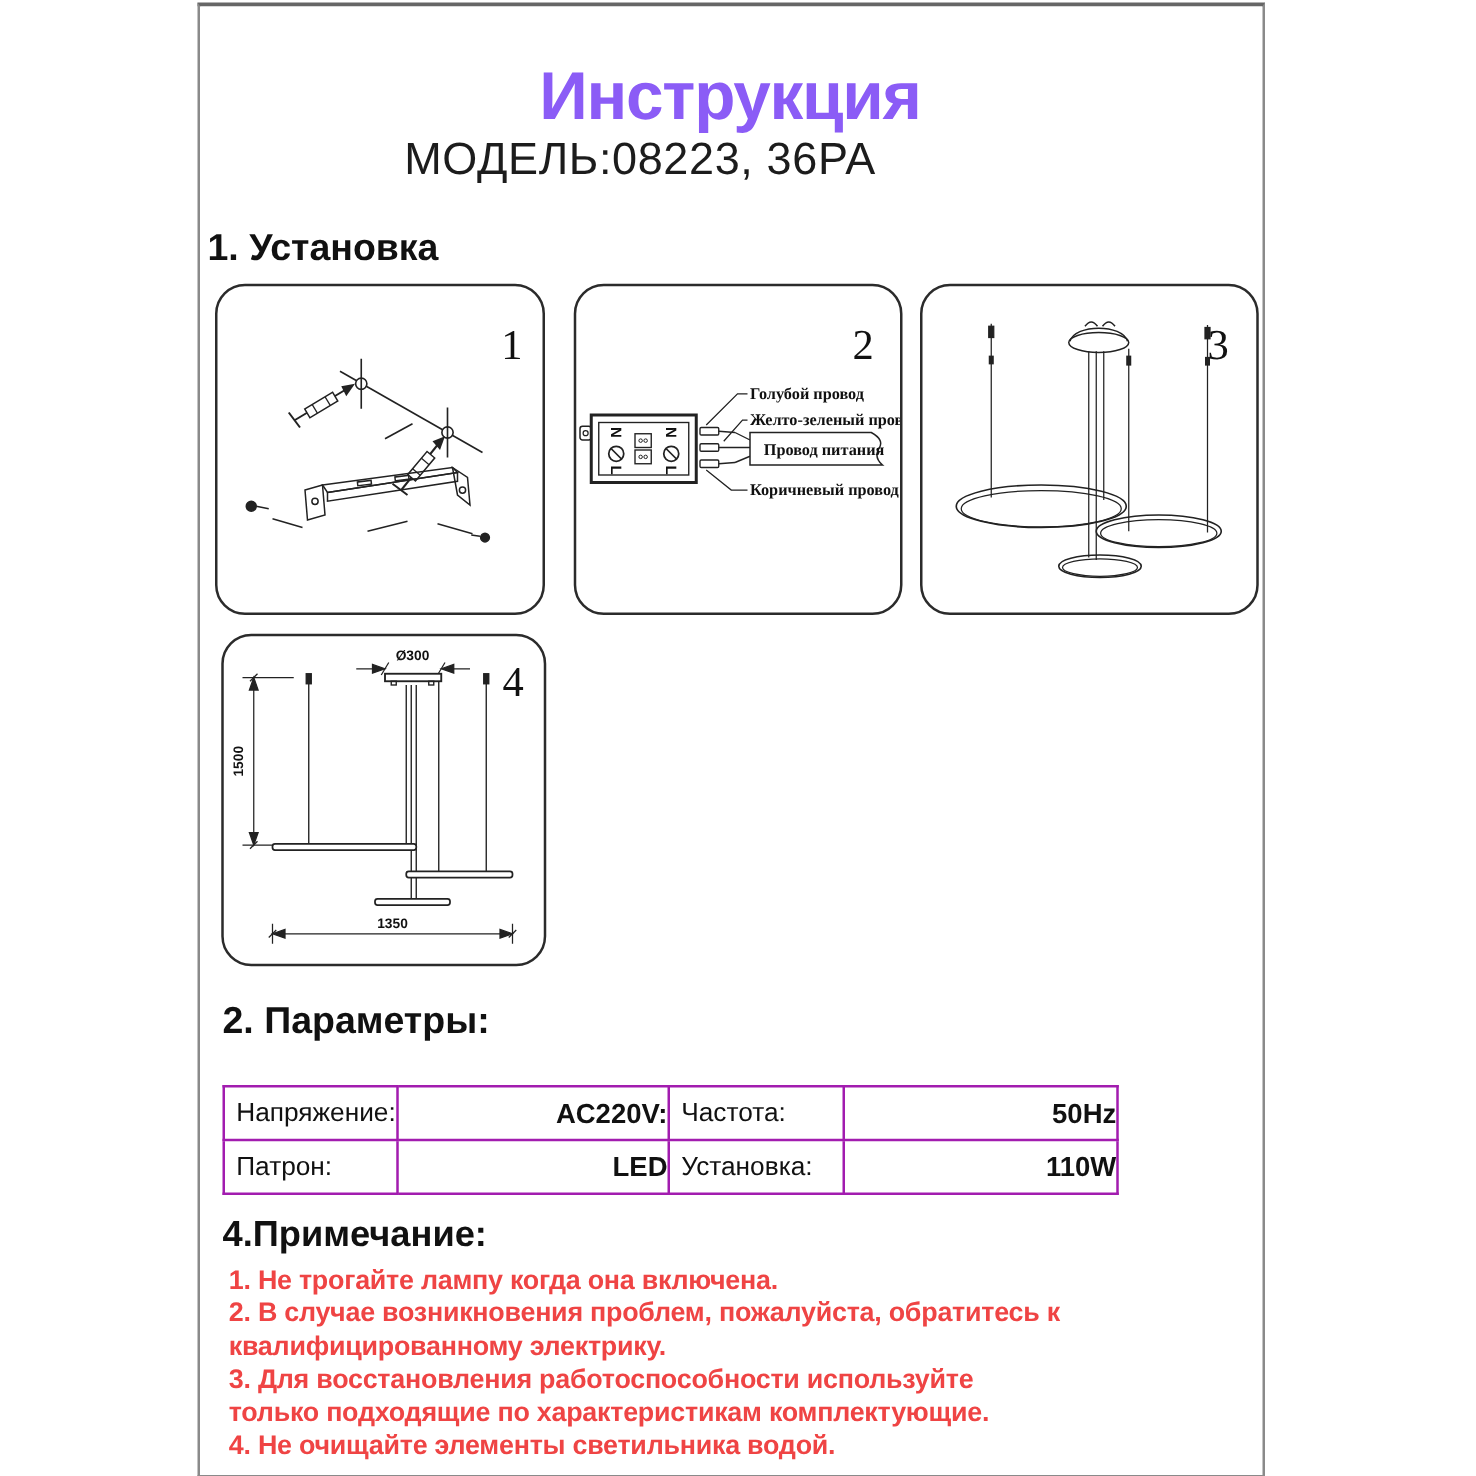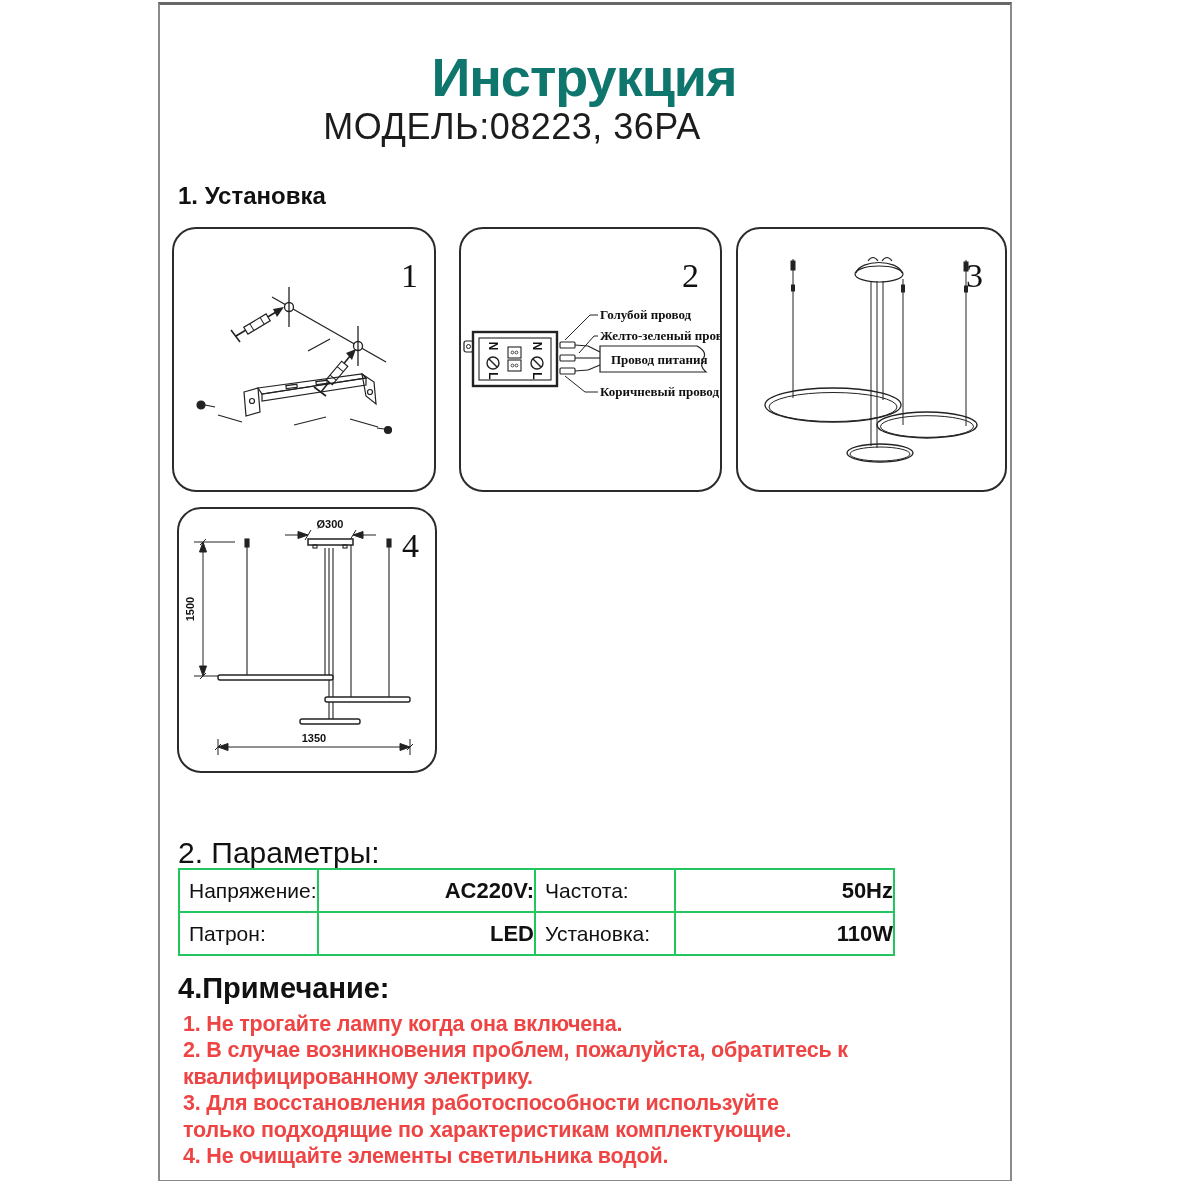--- a/index.html
+++ b/index.html
@@ -2,38 +2,38 @@
 <html><head>
 <meta charset="utf-8">
 <style>
   html,body{margin:0;padding:0;background:#fff;}
   .page{position:relative;width:1181px;height:1181px;background:#fff;overflow:hidden;
         font-family:"Liberation Sans",sans-serif;color:#111;}
   .sheet{position:absolute;left:158px;top:2px;width:850px;height:1175px;
          border:2px solid #8a8a8a;border-top:3px solid #666;background:#fff;}
   .abs{position:absolute;}
   .title{left:158px;top:46px;width:852px;text-align:center;font-size:54px;font-weight:bold;
-         letter-spacing:-1px;color:#0f766e;white-space:nowrap;}
+         letter-spacing:-1px;color:#8b5cf6;white-space:nowrap;}
   .model{left:158px;top:106px;width:708px;text-align:center;font-size:36px;font-weight:normal;
          letter-spacing:0.5px;color:#1c1c1c;white-space:nowrap;}
-  .h1{left:178px;top:182px;font-size:24px;font-weight:bold;white-space:nowrap;}
-  .h2{left:178px;top:836px;font-size:30px;font-weight:normal;white-space:nowrap;}
+  .h1{left:166px;top:182px;font-size:30px;font-weight:bold;white-space:nowrap;}
+  .h2{left:178px;top:800px;font-size:30px;font-weight:bold;white-space:nowrap;}
   .h3{left:178px;top:972px;font-size:29px;font-weight:bold;white-space:nowrap;}
   .panel{position:absolute;border:2px solid #2b2b2b;border-radius:24px;background:#fff;}
   .p1{left:172px;top:227px;width:260px;height:261px;}
   .p2{left:459px;top:227px;width:259px;height:261px;}
   .p3{left:736px;top:227px;width:267px;height:261px;}
   .p4{left:177px;top:507px;width:256px;height:262px;}
   .panel svg{display:block;width:100%;height:100%;}
   .pnum{font-family:"Liberation Serif",serif;font-size:34px;fill:#111;}
   .wlab{font-family:"Liberation Serif",serif;font-size:13px;font-weight:bold;fill:#101010;}
   .dim{font-family:"Liberation Sans",sans-serif;font-size:11px;font-weight:bold;fill:#111;}
   .nl{font-family:"Liberation Sans",sans-serif;font-size:12px;font-weight:bold;fill:#111;}
   .params{left:178px;top:868px;border-collapse:collapse;}
-  .params td{border:2px solid #22c55e;height:41px;padding:0;}
+  .params td{border:2px solid #a21caf;height:41px;padding:0;}
   .tl{font-size:21px;padding-left:9px !important;text-align:left;white-space:nowrap;}
   .tv{font-size:22px;font-weight:bold;text-align:right;white-space:nowrap;}
   .c1{width:128px;} .c2{width:215px;} .c3{width:129px;margin-left:22px;} .c4{width:217px;}
   .notes{left:183px;top:1011px;font-size:21.5px;font-weight:bold;line-height:26.4px;
          letter-spacing:-0.2px;color:#ef4444;}
   .notes div{white-space:nowrap;}
 </style>
 </head>
 <body>
 

